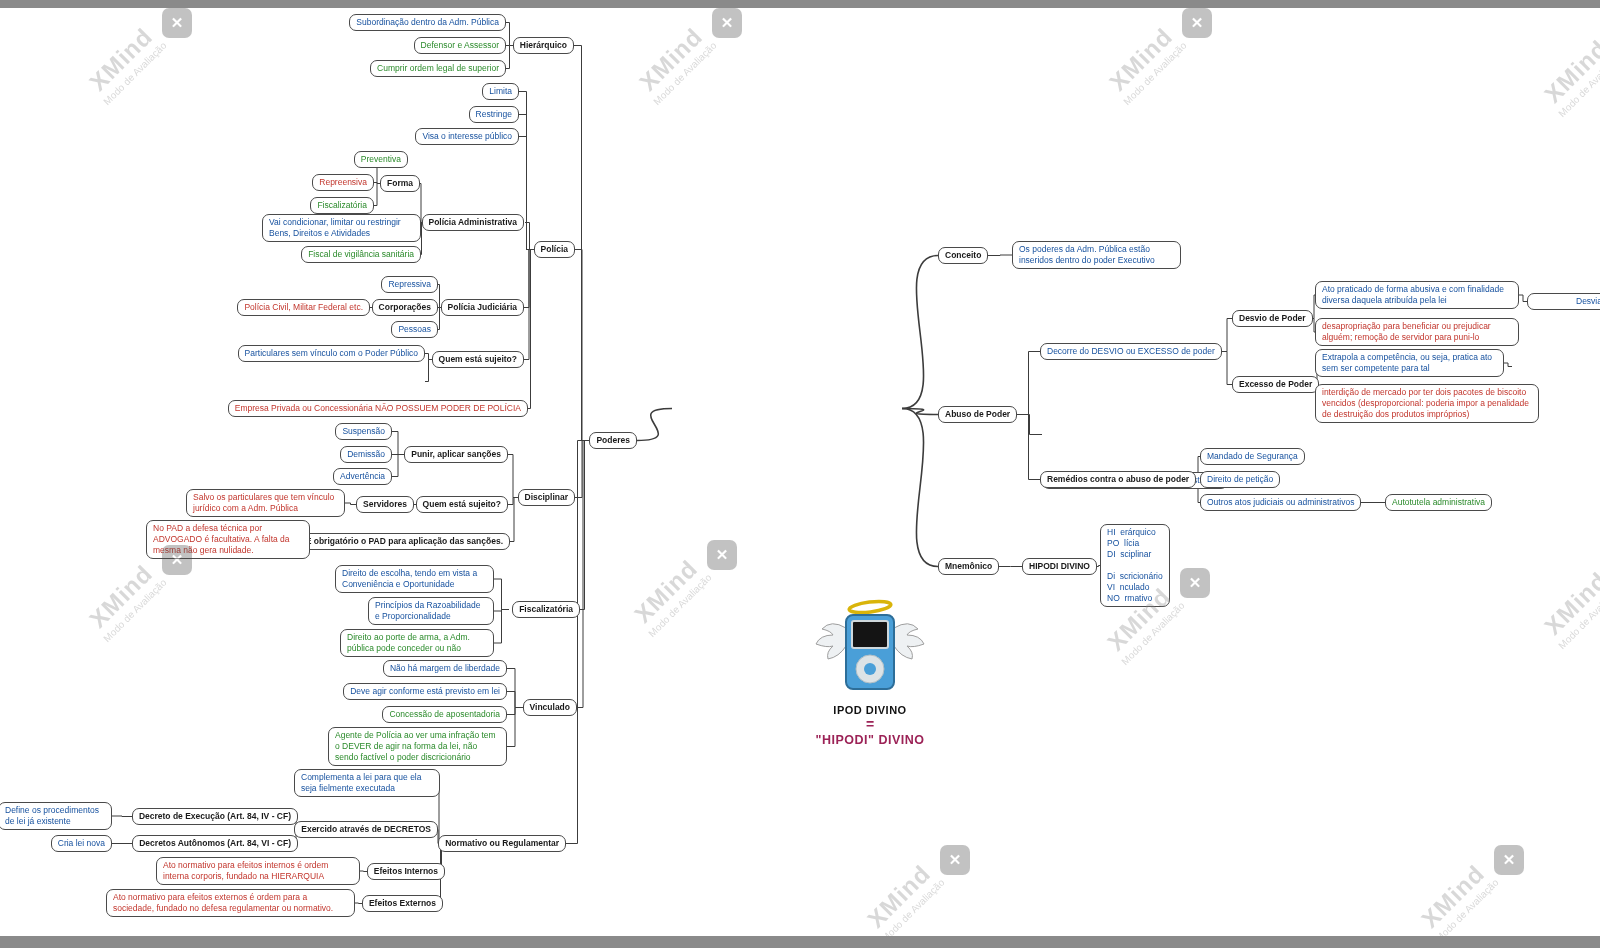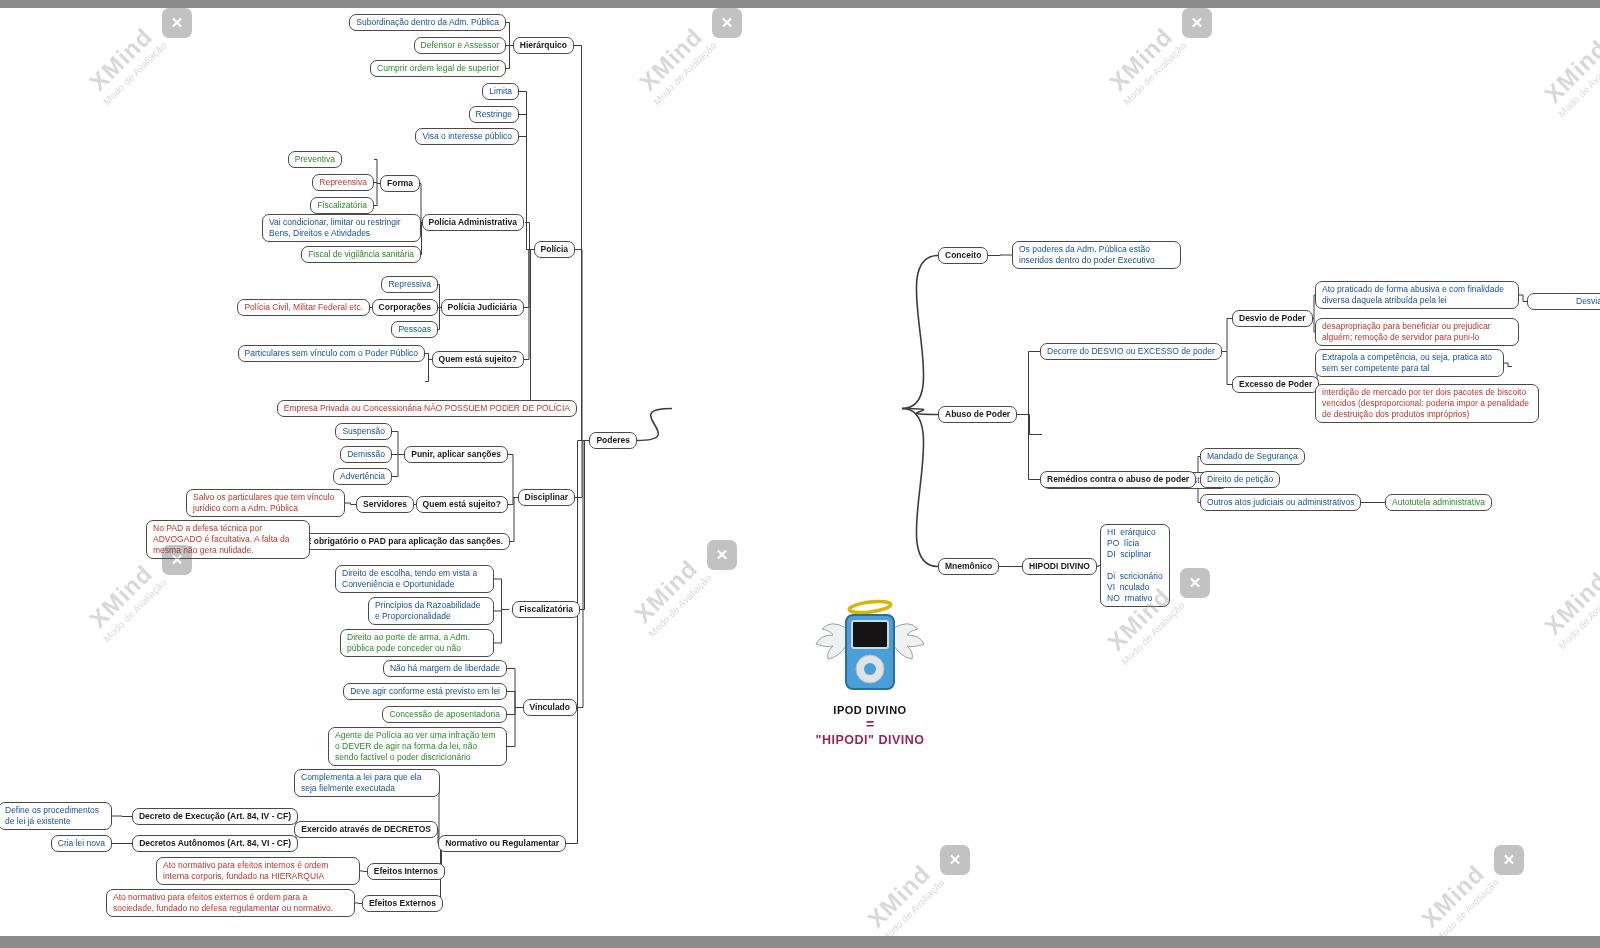--- a/index.html
+++ b/index.html
@@ -148,33 +148,33 @@
     <div id="mm-hierarquico" class="node c-black bold" style="right: 1026px; top: 37px;">Hierárquico</div>
     <div id="mm-h1" class="node c-blue" style="right: 1094px; top: 14px;">Subordinação dentro da Adm. Pública</div>
     <div id="mm-h2" class="node c-green" style="right: 1094px; top: 37px;">Defensor e Assessor</div>
     <div id="mm-h3" class="node c-green" style="right: 1094px; top: 60px;">Cumprir ordem legal de superior</div>
     <div id="mm-policia" class="node c-black bold" style="right: 1025px; top: 241px;">Polícia</div>
     <div id="mm-p1" class="node c-blue" style="right: 1081px; top: 83px;">Limita</div>
     <div id="mm-p2" class="node c-blue" style="right: 1081px; top: 106px;">Restringe</div>
     <div id="mm-p3" class="node c-blue" style="right: 1081px; top: 128px;">Visa o interesse público</div>
     <div id="mm-padm" class="node c-black bold" style="right: 1076px; top: 214px;">Polícia Administrativa</div>
     <div id="mm-forma" class="node c-black bold" style="right: 1180px; top: 175px;">Forma</div>
-    <div id="mm-f1" class="node c-green" style="right: 1258px; top: 151px;">Preventiva</div>
+    <div id="mm-f1" class="node c-green" style="right: 1192px; top: 151px;">Preventiva</div>
     <div id="mm-f2" class="node c-red" style="right: 1226px; top: 174px;">Repreensiva</div>
     <div id="mm-f3" class="node c-green" style="right: 1226px; top: 197px;">Fiscalizatória</div>
     <div id="mm-padm2" class="node c-blue wrap" style="right: 1179px; top: 214px; width: 145px;">Vai condicionar, limitar ou restringir Bens,  Direitos e Atividades</div>
     <div id="mm-padm3" class="node c-green" style="right: 1179px; top: 246px;">Fiscal de vigilância sanitária</div>
     <div id="mm-pjud" class="node c-black bold" style="right: 1076px; top: 299px;">Polícia Judiciária</div>
     <div id="mm-j1" class="node c-blue" style="right: 1162px; top: 276px;">Repressiva</div>
     <div id="mm-corp" class="node c-black bold" style="right: 1162px; top: 299px;">Corporações</div>
     <div id="mm-c1" class="node c-red" style="right: 1230px; top: 299px;">Polícia Civil, Militar Federal etc.</div>
     <div id="mm-j2" class="node c-blue" style="right: 1162px; top: 321px;">Pessoas</div>
     <div id="mm-quem1" class="node c-black bold" style="right: 1076px; top: 351px;">Quem está sujeito?</div>
     <div id="mm-q1" class="node c-blue" style="right: 1175px; top: 345px;">Particulares sem vínculo com o Poder Público</div>
-    <div id="mm-emp" class="node c-red" style="right: 1023px; top: 400px;">Empresa Privada ou Concessionária NÃO POSSUEM PODER DE POLÍCIA</div>
+    <div id="mm-emp" class="node c-red" style="right: 1072px; top: 400px;">Empresa Privada ou Concessionária NÃO POSSUEM PODER DE POLÍCIA</div>
     <div id="mm-disciplinar" class="node c-black bold" style="right: 1025px; top: 489px;">Disciplinar</div>
     <div id="mm-punir" class="node c-black bold" style="right: 1092px; top: 446px;">Punir, aplicar sanções</div>
     <div id="mm-s1" class="node c-blue" style="right: 1208px; top: 423px;">Suspensão</div>
     <div id="mm-s2" class="node c-blue" style="right: 1208px; top: 446px;">Demissão</div>
     <div id="mm-s3" class="node c-blue" style="right: 1208px; top: 468px;">Advertência</div>
     <div id="mm-quem2" class="node c-black bold" style="right: 1092px; top: 496px;">Quem está sujeito?</div>
     <div id="mm-serv" class="node c-black bold" style="right: 1186px; top: 496px;">Servidores</div>
     <div id="mm-serv1" class="node c-red wrap" style="right: 1255px; top: 489px; width: 145px;">Salvo os particulares que tem vínculo jurídico com a Adm. Pública</div>
     <div id="mm-pad" class="node c-black bold" style="right: 1090px; top: 533px;">É obrigatório o PAD para aplicação das sanções.</div>
     <div id="mm-pad1" class="node c-red wrap" style="right: 1290px; top: 520px; width: 150px;">No PAD a defesa técnica por ADVOGADO é facultativa. A falta da mesma não gera nulidade.</div>

